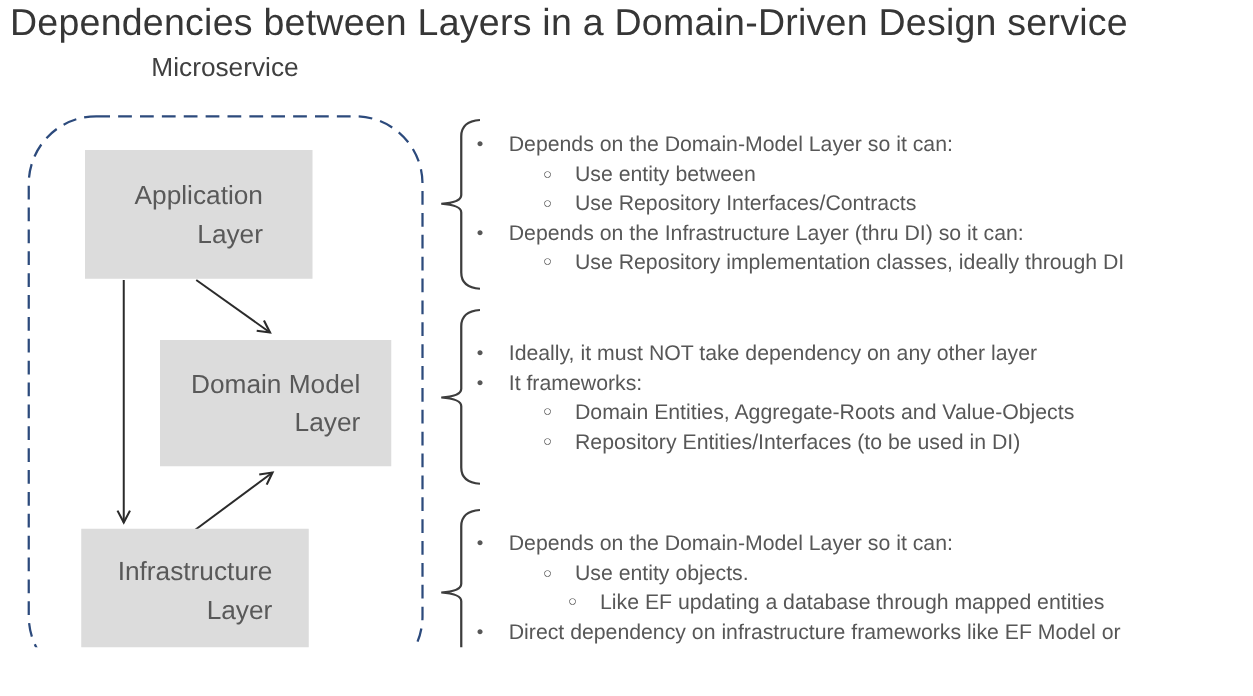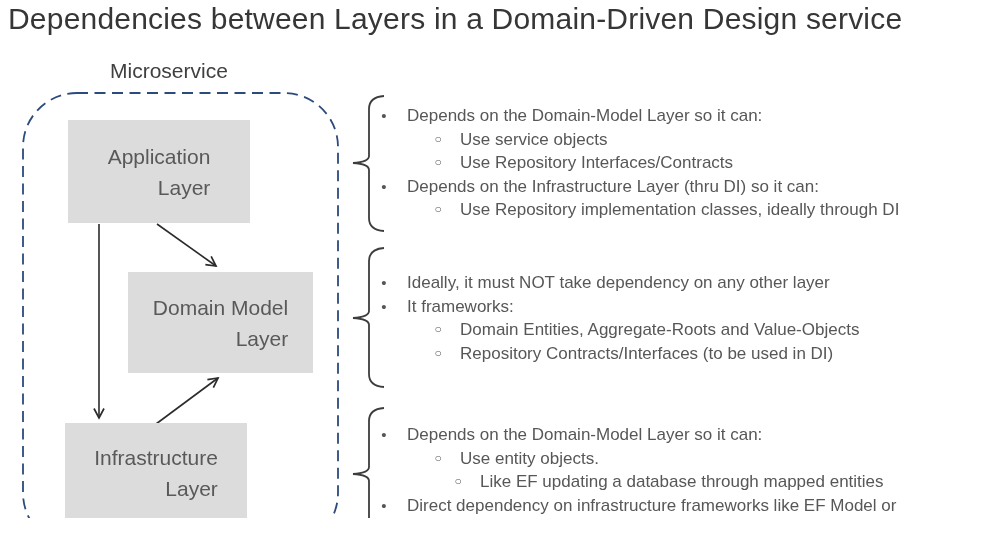--- a/index.html
+++ b/index.html
@@ -5,21 +5,21 @@
   html,body{margin:0;padding:0;background:#fff;}
   .canvas{
     position:relative;width:1002px;height:518px;background:#ffffff;
     font-family:"Liberation Sans",sans-serif;overflow:hidden;
   }
   .title{
     position:absolute;left:8px;top:2px;font-size:30px;color:#363636;
     letter-spacing:0.2px;white-space:nowrap;
   }
   .ms-label{
-    position:absolute;left:110px;top:59px;width:140px;text-align:left;
+    position:absolute;left:110px;top:43px;width:140px;text-align:center;
     font-size:21px;color:#404040;
   }
   .svg-layer{position:absolute;left:0;top:0;pointer-events:none;}
   .box{
     position:absolute;background:#dcdcdc;color:#595959;
     font-size:21px;line-height:31px;text-align:right;white-space:pre-line;
     display:flex;align-items:center;justify-content:center;
   }
   .box-app{left:68px;top:120px;width:182px;height:103px;}
   .box-domain{left:128px;top:272px;width:185px;height:101px;}
@@ -77,21 +77,21 @@
   <div class="box box-infra">Infrastructure
 Layer</div>
 
   <div class="section sec1">
     <div class="row lvl0">
       <span class="b dot">•</span>
       <span class="t">Depends on the Domain-Model Layer so it can:</span>
     </div>
     <div class="row lvl1">
       <span class="b circ">○</span>
-      <span class="t">Use service objects</span>
+      <span class="t">Use entity between</span>
     </div>
     <div class="row lvl1">
       <span class="b circ">○</span>
       <span class="t">Use Repository Interfaces/Contracts</span>
     </div>
     <div class="row lvl0">
       <span class="b dot">•</span>
       <span class="t">Depends on the Infrastructure Layer (thru DI) so it can:</span>
     </div>
     <div class="row lvl1">
@@ -108,21 +108,21 @@
     <div class="row lvl0">
       <span class="b dot">•</span>
       <span class="t">It frameworks:</span>
     </div>
     <div class="row lvl1">
       <span class="b circ">○</span>
       <span class="t">Domain Entities, Aggregate-Roots and Value-Objects</span>
     </div>
     <div class="row lvl1">
       <span class="b circ">○</span>
-      <span class="t">Repository Contracts/Interfaces (to be used in DI)</span>
+      <span class="t">Repository Entities/Interfaces (to be used in DI)</span>
     </div>
   </div>
 
   <div class="section sec3">
     <div class="row lvl0">
       <span class="b dot">•</span>
       <span class="t">Depends on the Domain-Model Layer so it can:</span>
     </div>
     <div class="row lvl1">
       <span class="b circ">○</span>

